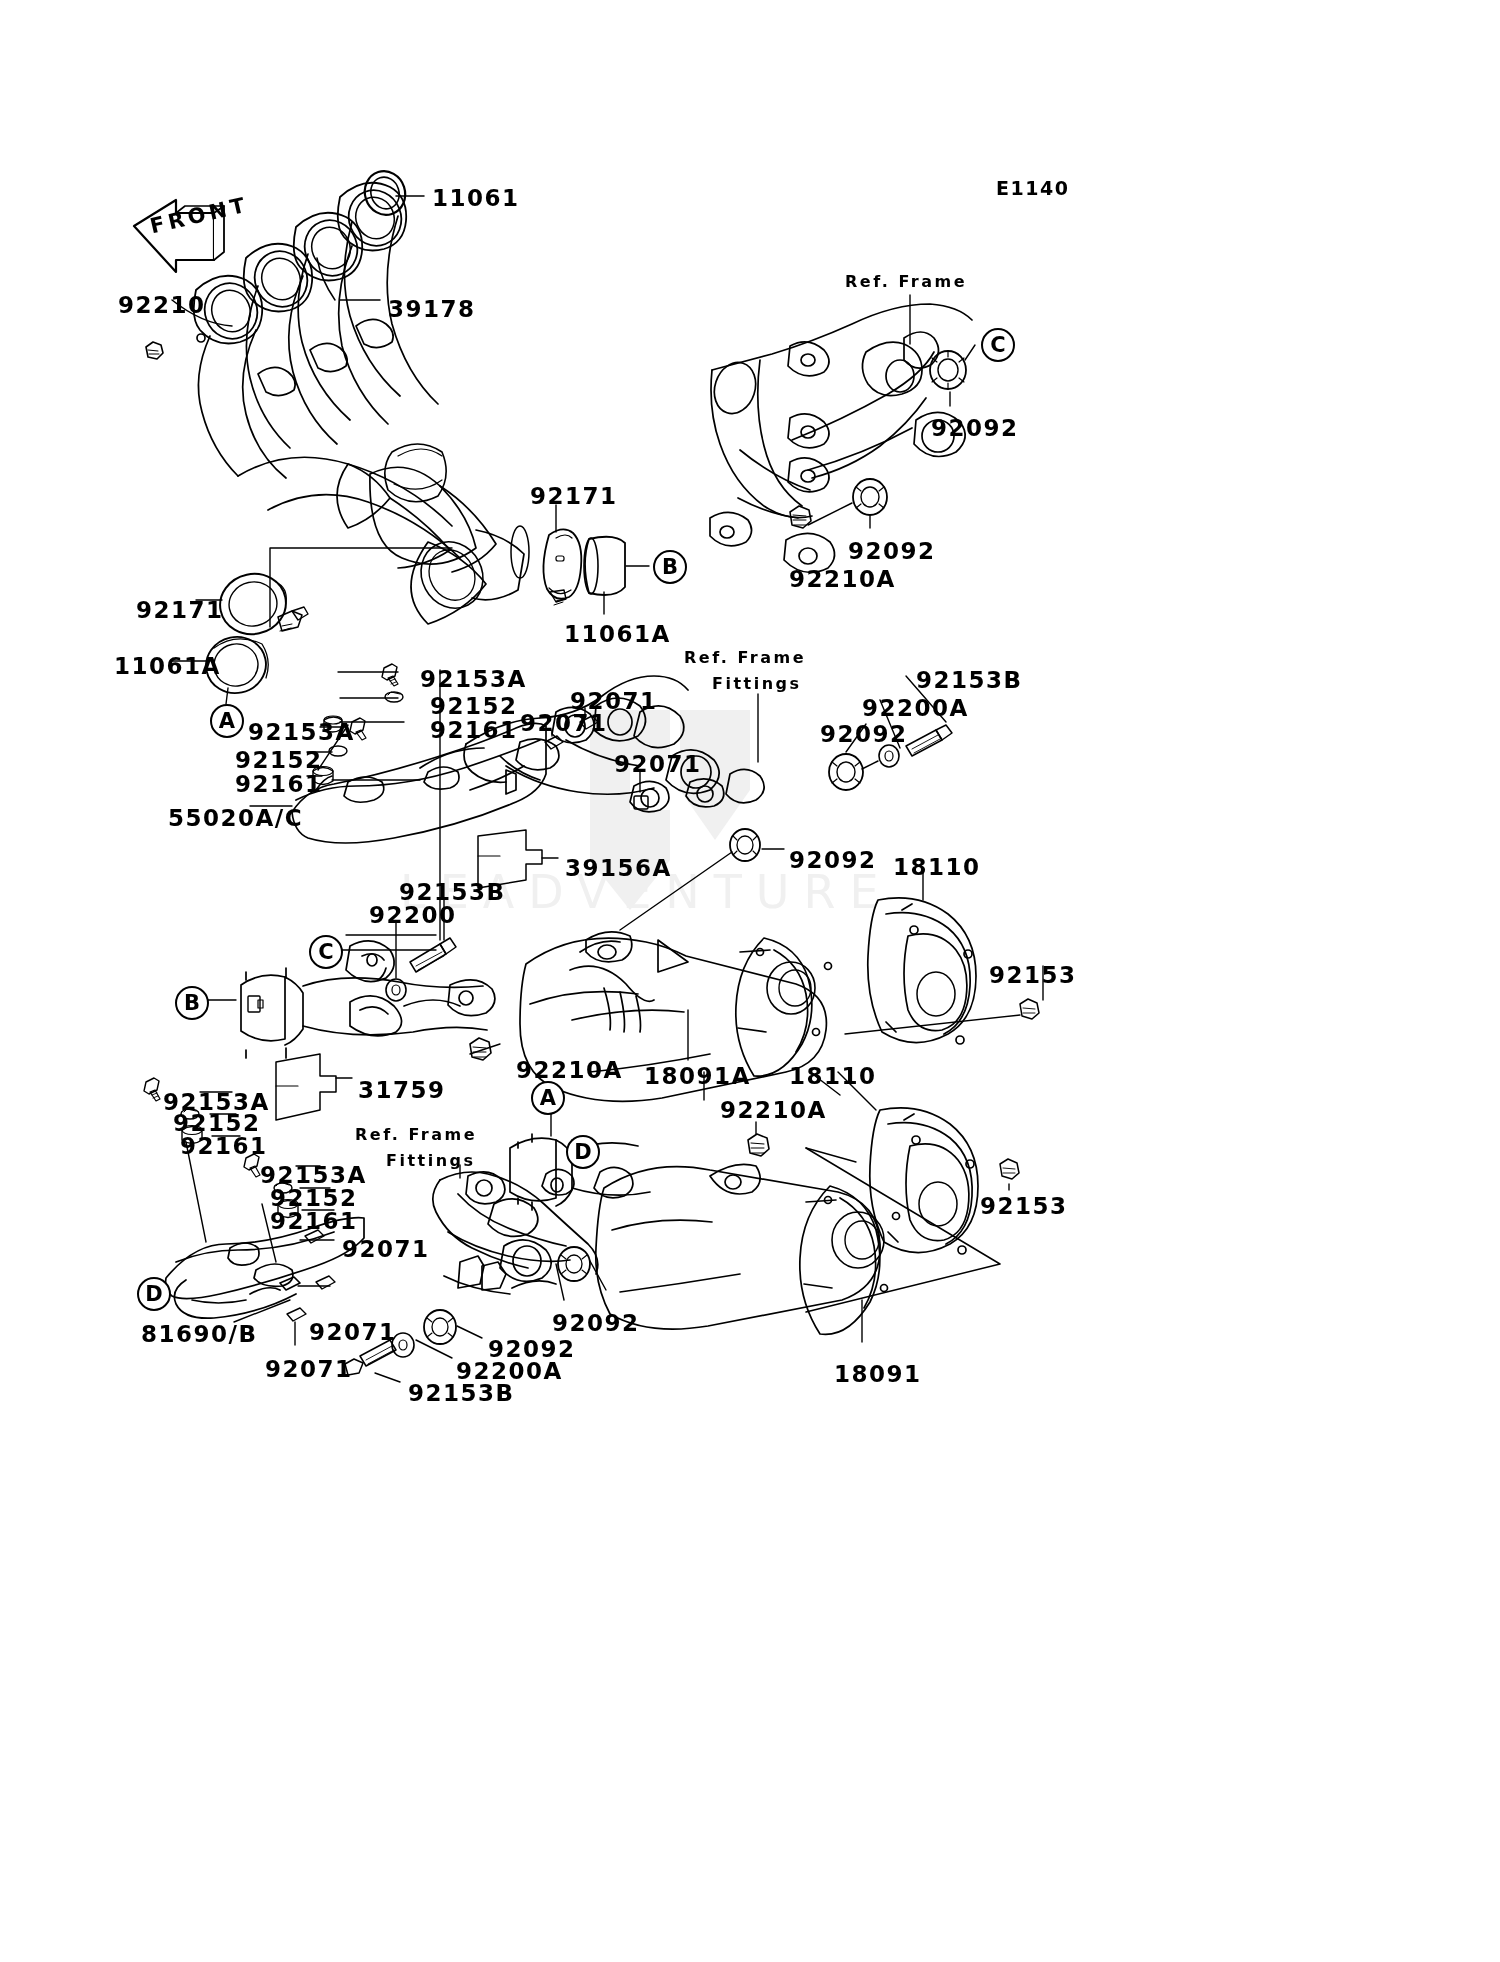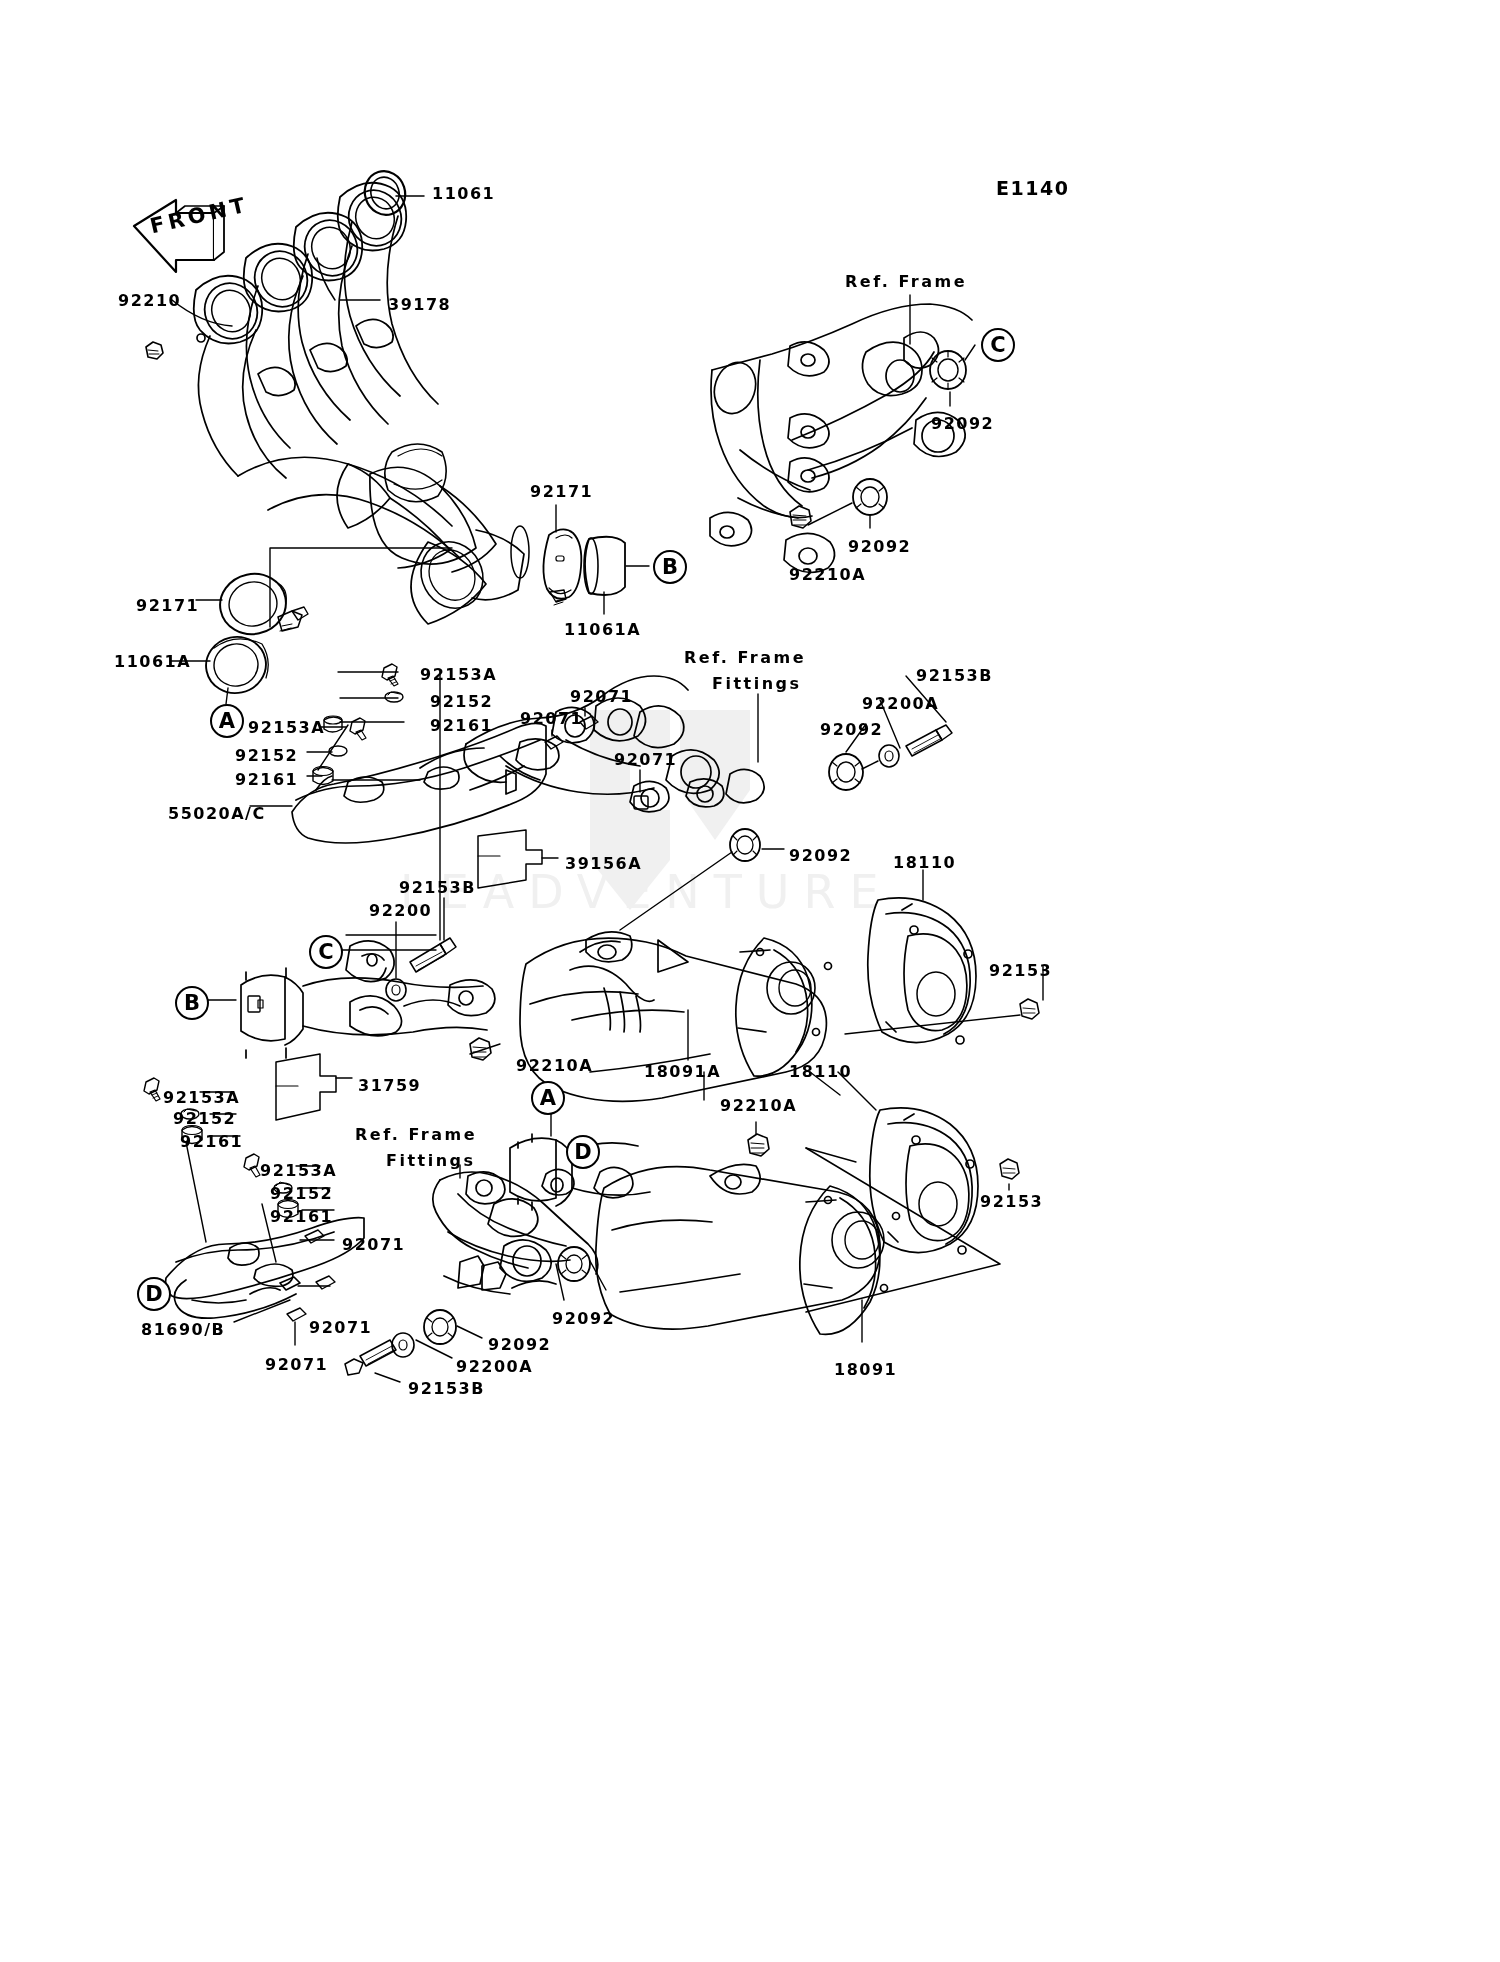--- a/index.html
+++ b/index.html
@@ -14,21 +14,21 @@
     position: relative;
     width: 1500px;
     height: 1962px;
     background: #ffffff;
     overflow: hidden;
   }
   .lbl {
     position: absolute;
     font-family: "DejaVu Sans", sans-serif;
     font-weight: bold;
-    font-size: 16px;
+    font-size: 23px;
     letter-spacing: 1.5px;
     color: #000;
     white-space: nowrap;
     line-height: 1.05;
   }
   .lbl.ref {
     font-size: 16px;
     letter-spacing: 2.5px;
     font-weight: bold;
   }

